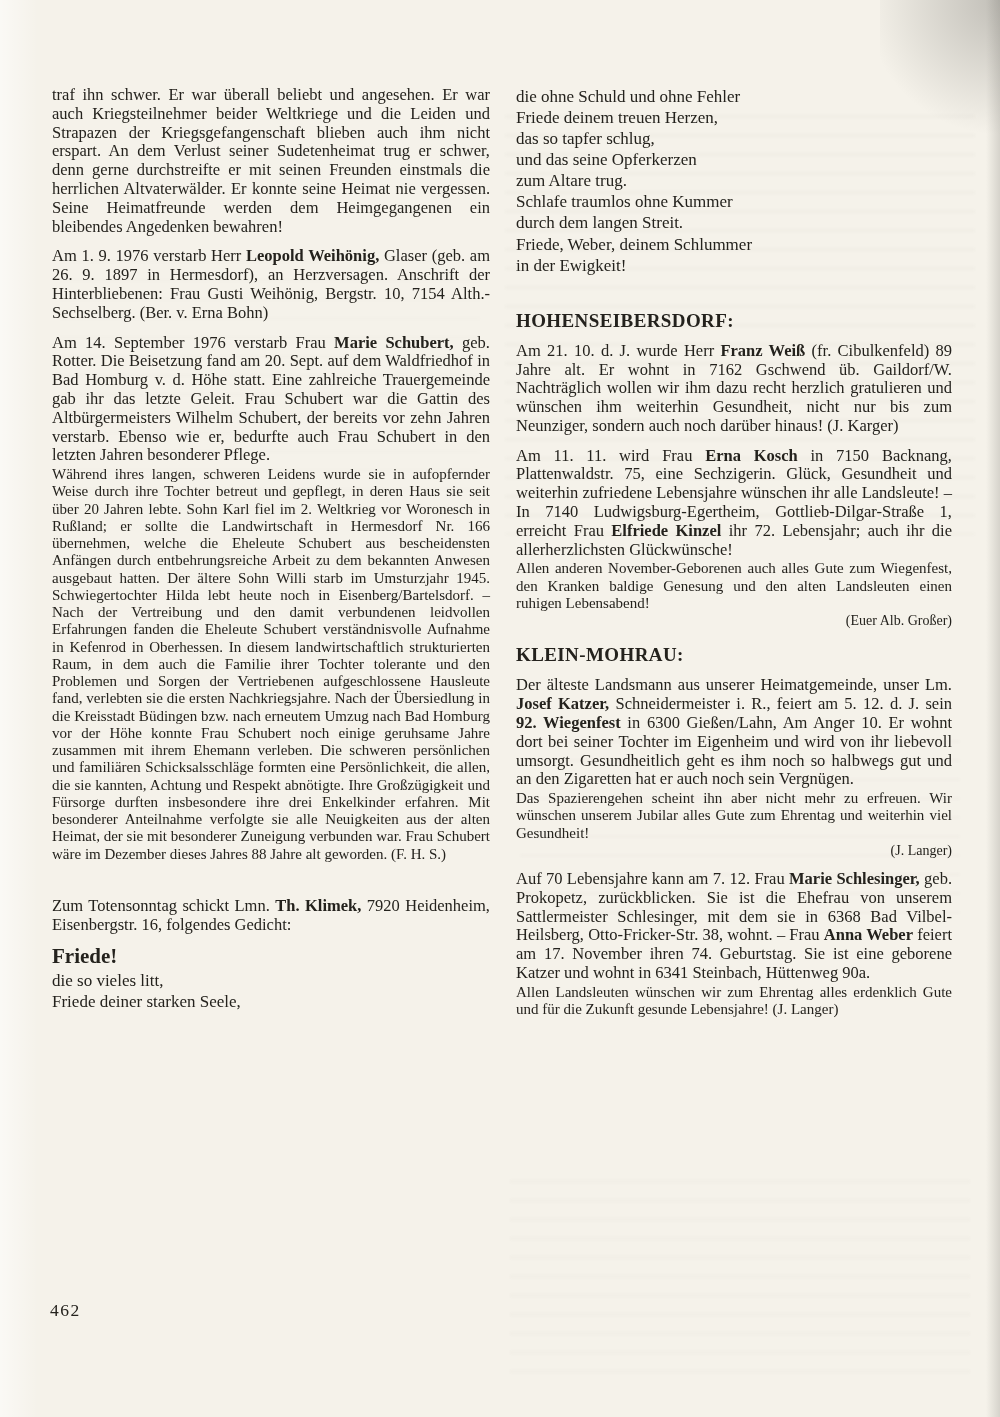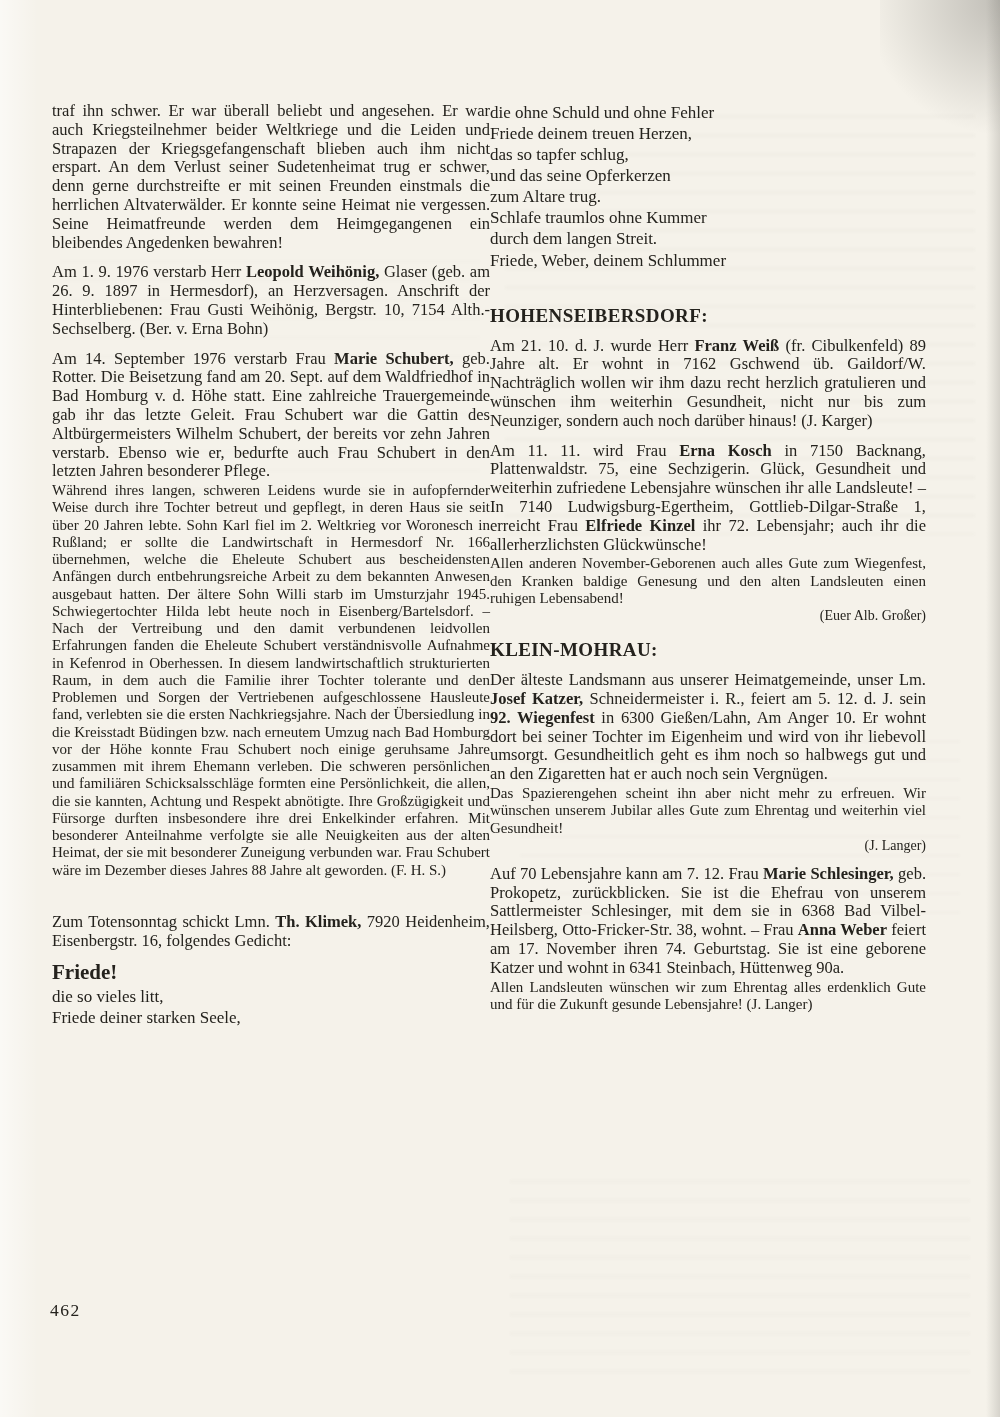--- a/index.html
+++ b/index.html
@@ -34,22 +34,22 @@
     background:repeating-linear-gradient(180deg, rgba(110,104,92,0.16) 0 3px, rgba(110,104,92,0) 3px 19px);
     opacity:0.32; filter:blur(1.6px);
     pointer-events:none;
   }
   .bleed.b1 { left:505px; top:115px; width:470px; height:420px; opacity:0.22; }
   .bleed.b2 { left:520px; top:740px; width:440px; height:180px; opacity:0.14; }
   .bleed.b3 { left:510px; top:1180px; width:460px; height:200px; opacity:0.2; }
   .bleed.b4 { left:60px; top:260px; width:420px; height:260px; opacity:0.10; }
 
   .columns {
-    position:absolute; top:102px; left:52px;
-    display:flex; 
+    position:absolute; top:86px; left:52px;
+    display:flex; gap:26px;
   }
   .col-left  { width:438px; }
   .col-right { width:436px; }
 
   .p {
     text-align:justify;
     font-size:16.5px; line-height:1.14;
     margin-bottom:11px;
     hyphens:auto;
   }
@@ -119,20 +119,21 @@
     <div class="col-right">
         <div class="poem">
           <div class="poem-line">die ohne Schuld und ohne Fehler</div>
           <div class="poem-line">Friede deinem treuen Herzen,</div>
           <div class="poem-line">das so tapfer schlug,</div>
           <div class="poem-line">und das seine Opferkerzen</div>
           <div class="poem-line">zum Altare trug.</div>
           <div class="poem-line">Schlafe traumlos ohne Kummer</div>
           <div class="poem-line">durch dem langen Streit.</div>
           <div class="poem-line">Friede, Weber, deinem Schlummer</div>
+          <div class="poem-line">in der Ewigkeit!</div>
         </div>
         <div class="heading gap"><span>HOHENSEIBERSDORF:</span></div>
         <div class="p"><span>Am 21. 10. d. J. wurde Herr </span><span class="bold">Franz Weiß</span><span> (fr. Cibulkenfeld) 89 Jahre alt. Er wohnt in 7162 Gschwend üb. Gaildorf/W. Nachträglich wollen wir ihm dazu recht herzlich gratulieren und wünschen ihm weiterhin Gesundheit, nicht nur bis zum Neunziger, sondern auch noch darüber hinaus! (J. Karger)</span></div>
         <div class="p tight"><span>Am 11. 11. wird Frau </span><span class="bold">Erna Kosch</span><span> in 7150 Backnang, Plattenwaldstr. 75, eine Sechzigerin. Glück, Gesundheit und weiterhin zufriedene Lebensjahre wünschen ihr alle Landsleute! – In 7140 Ludwigsburg-Egertheim, Gottlieb-Dilgar-Straße 1, erreicht Frau </span><span class="bold">Elfriede Kinzel</span><span> ihr 72. Lebensjahr; auch ihr die allerherzlichsten Glückwünsche!</span></div>
         <div class="small tight"><span>Allen anderen November-Geborenen auch alles Gute zum Wiegenfest, den Kranken baldige Genesung und den alten Landsleuten einen ruhigen Lebensabend!</span></div>
         <div class="sig"><span>(Euer Alb. Großer)</span></div>
         <div class="heading"><span>KLEIN-MOHRAU:</span></div>
         <div class="p tight"><span>Der älteste Landsmann aus unserer Heimatgemeinde, unser Lm. </span><span class="bold">Josef Katzer,</span><span> Schneidermeister i. R., feiert am 5. 12. d. J. sein </span><span class="bold">92. Wiegenfest</span><span> in 6300 Gießen/Lahn, Am Anger 10. Er wohnt dort bei seiner Tochter im Eigenheim und wird von ihr liebevoll umsorgt. Gesundheitlich geht es ihm noch so halbwegs gut und an den Zigaretten hat er auch noch sein Vergnügen.</span></div>
         <div class="small tight"><span>Das Spazierengehen scheint ihn aber nicht mehr zu erfreuen. Wir wünschen unserem Jubilar alles Gute zum Ehrentag und weiterhin viel Gesundheit!</span></div>
         <div class="sig"><span>(J. Langer)</span></div>

